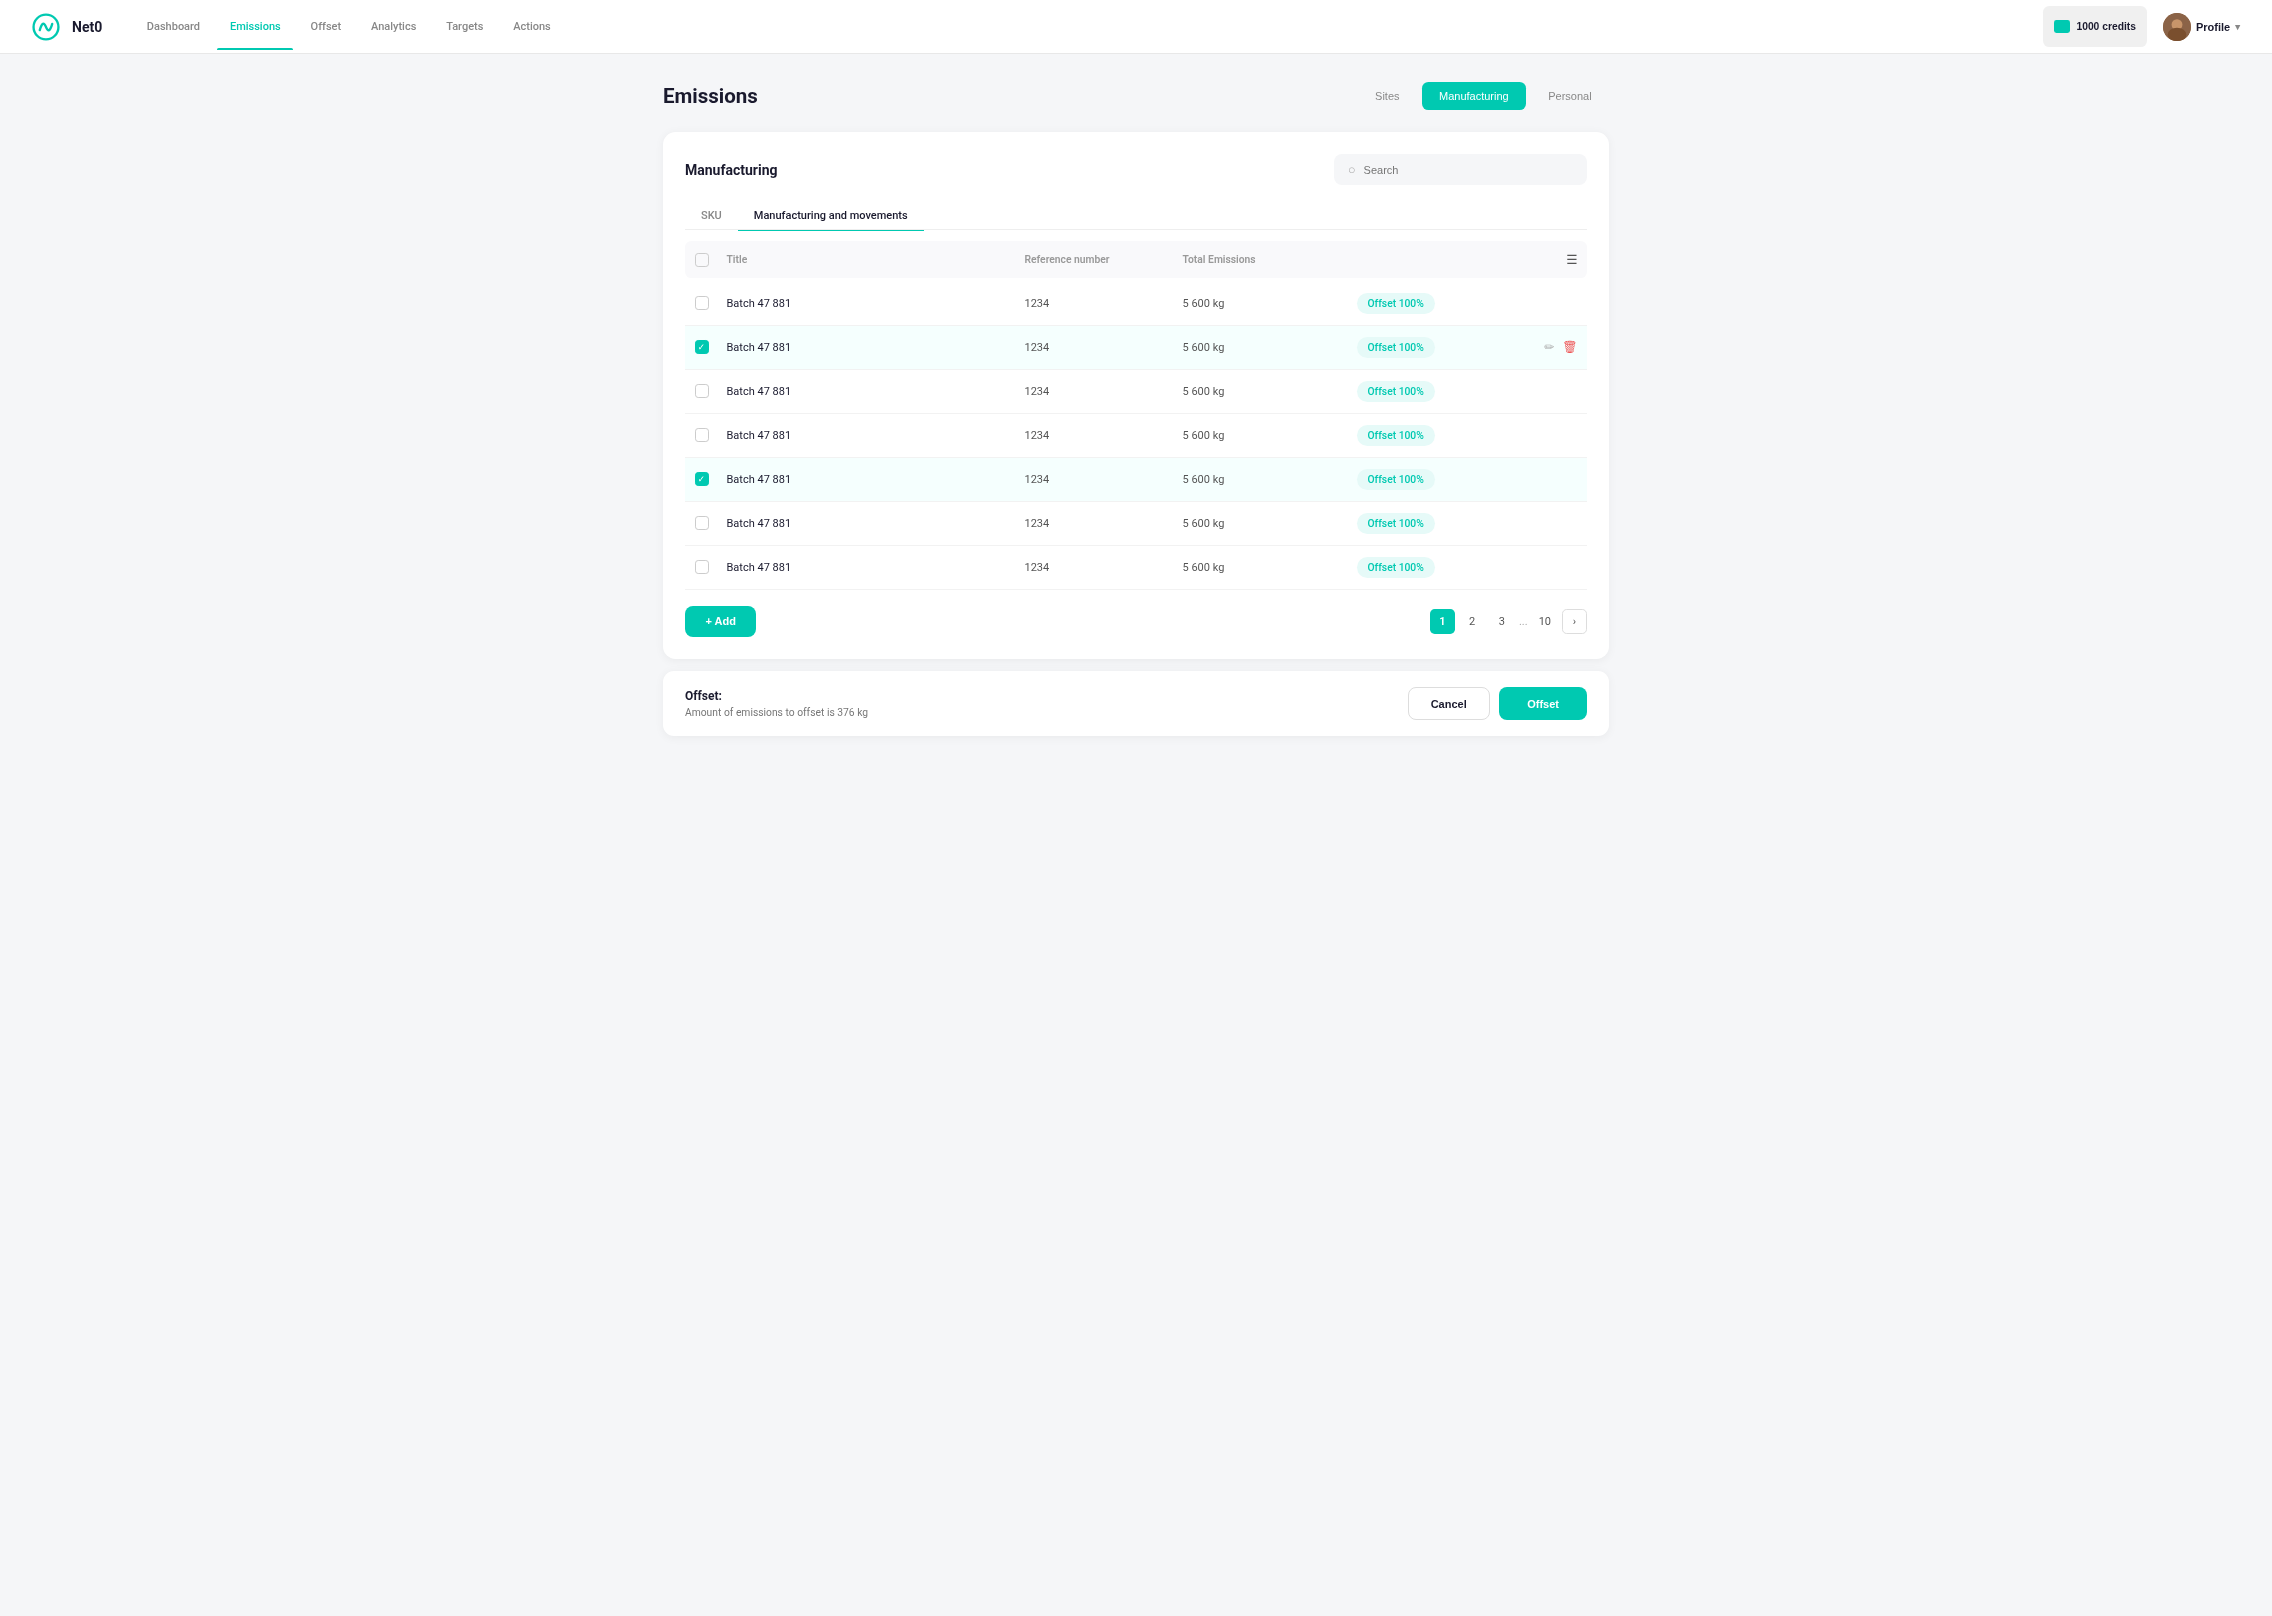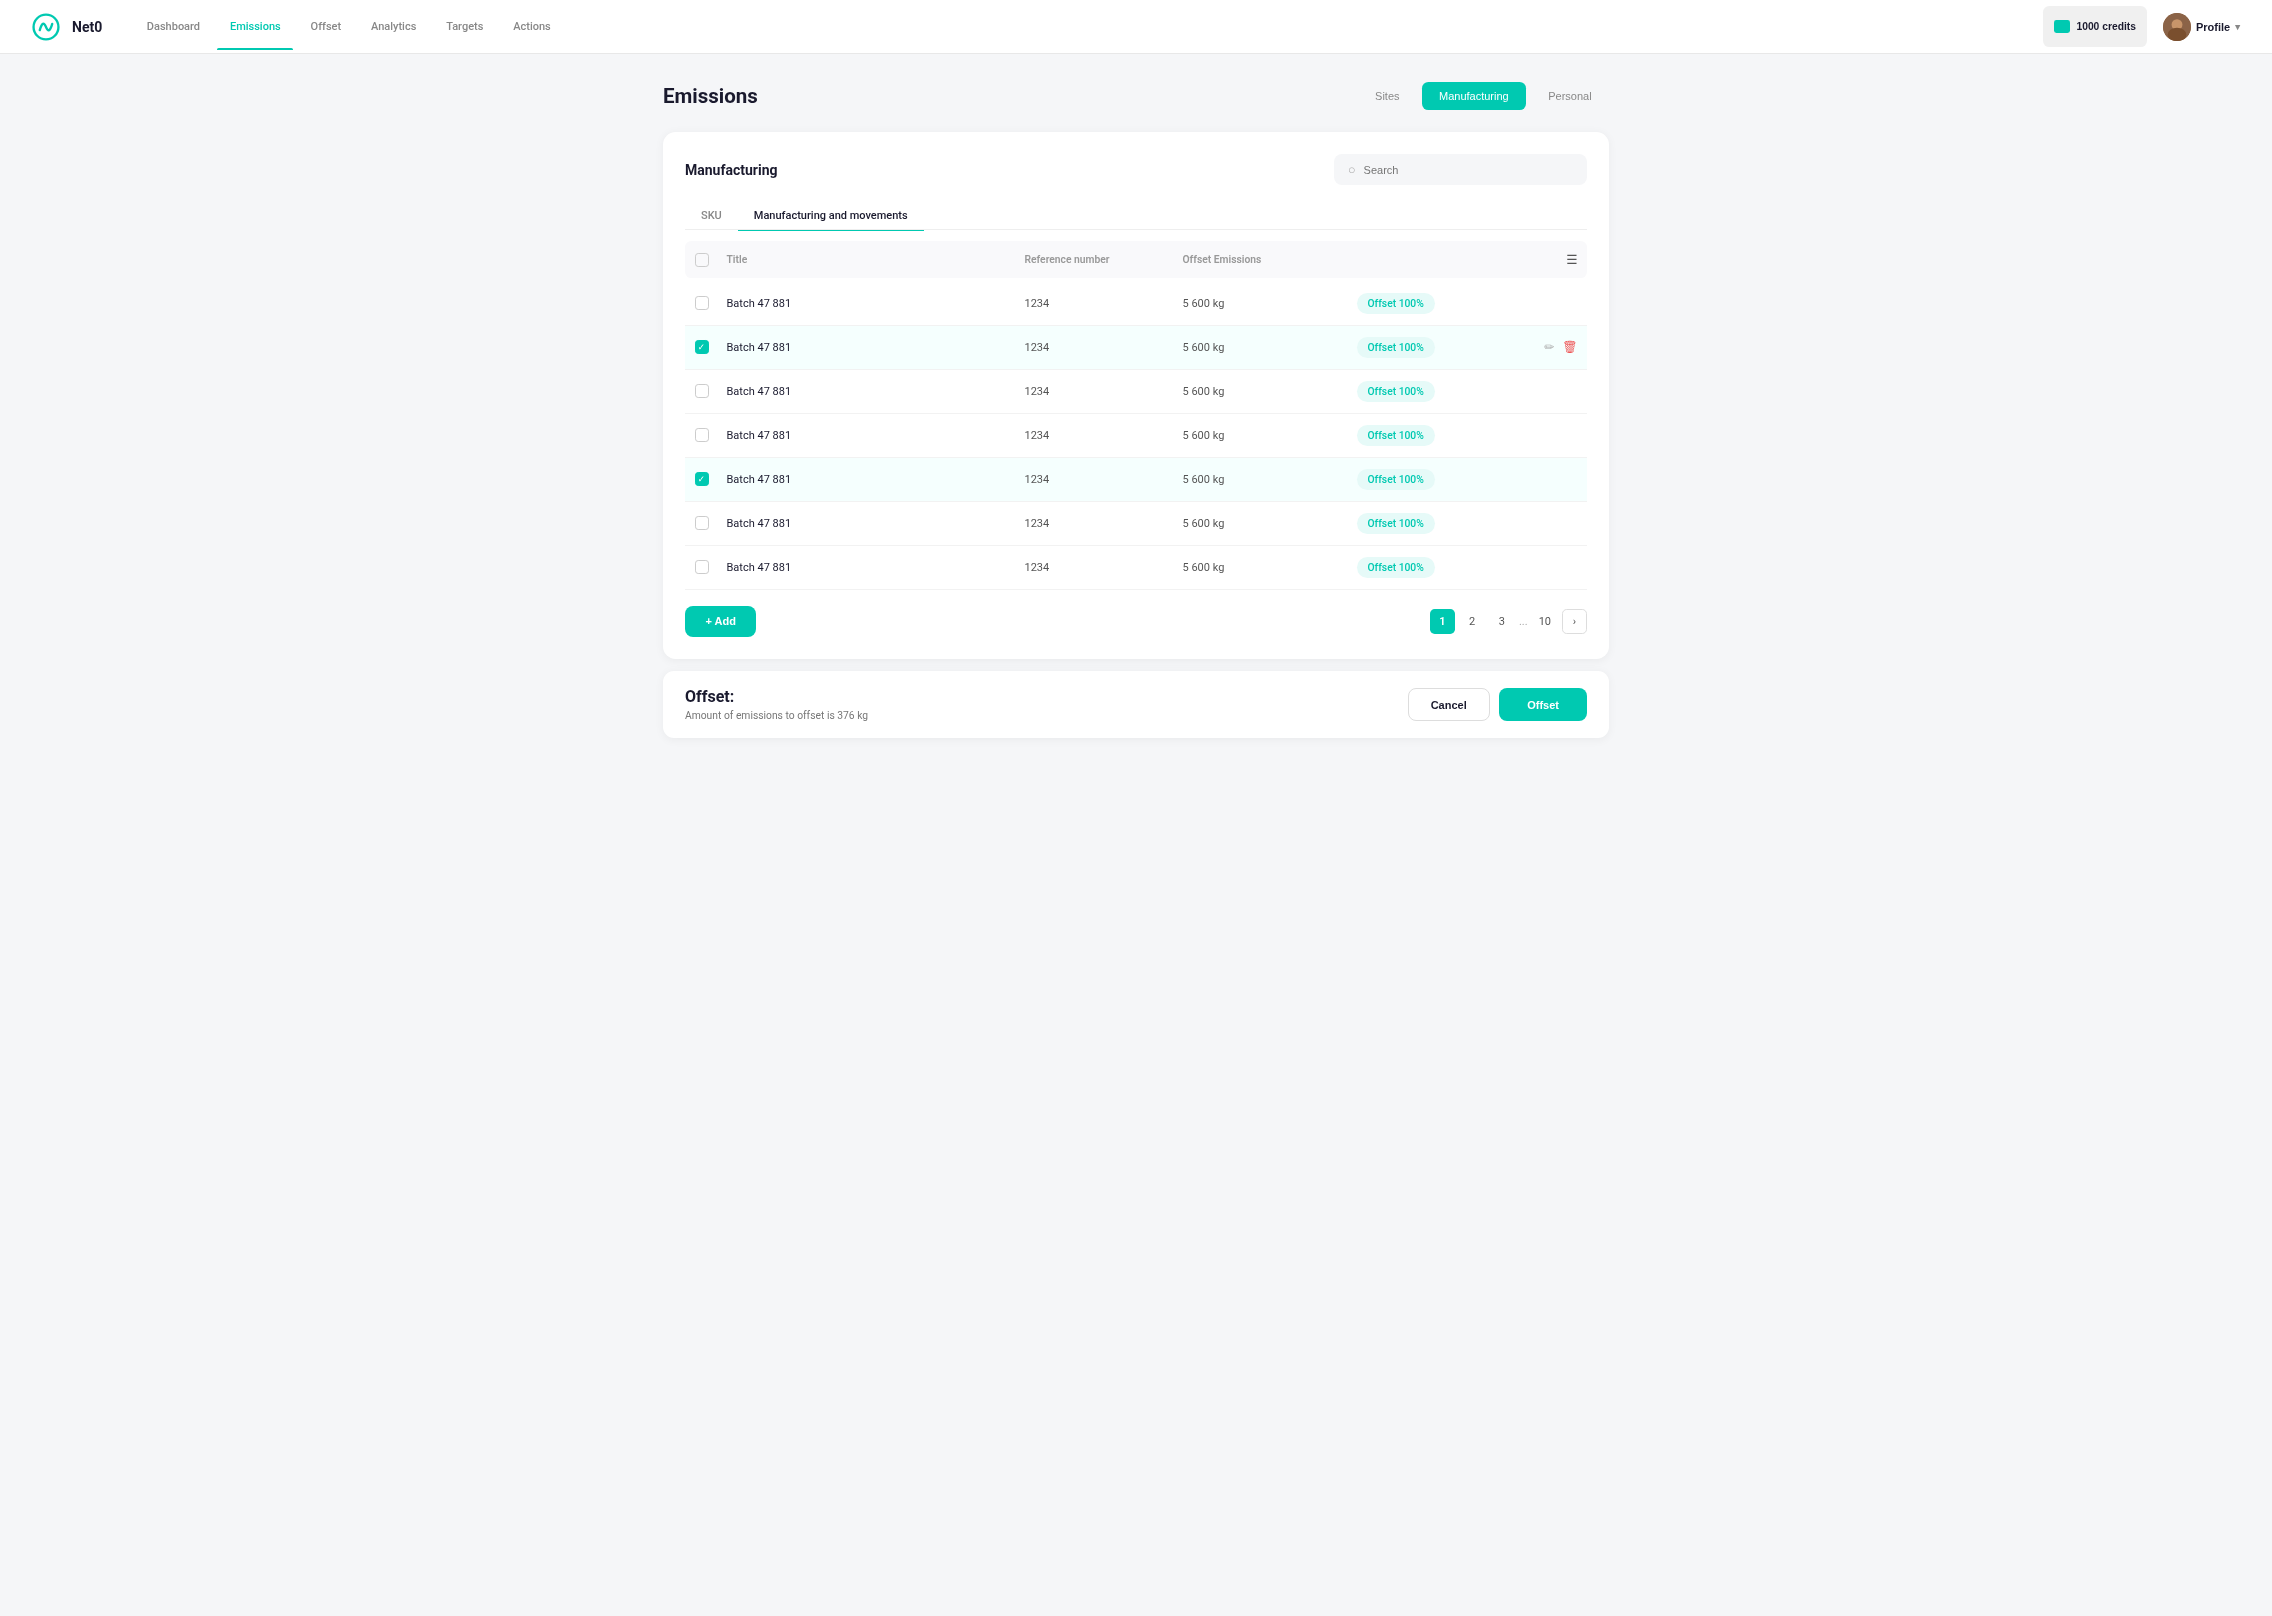--- a/index.html
+++ b/index.html
@@ -374,21 +374,21 @@
       align-items: center;
       justify-content: space-between;
       box-shadow: 0 1.6px 9.5px rgba(0,0,0,0.05);
     }
     .offset-text-block {
       display: flex;
       flex-direction: column;
       gap: 3.2px;
     }
     .offset-label {
-      font-size: 16px;
+      font-size: 12px;
       font-weight: 700;
       color: #1a1a2e;
     }
     .offset-desc {
       font-size: 10.3px;
       color: #777;
     }
     .offset-btns {
       display: flex;
       gap: 9.5px;
@@ -477,21 +477,21 @@
       <div class="inner-tab">SKU</div>
       <div class="inner-tab active">Manufacturing and movements</div>
     </div>
 
     <div class="table-container">
 
       <div class="table-header-row">
         <div class="checkbox"></div>
         <div class="th">Title</div>
         <div class="th">Reference number</div>
-        <div class="th">Offset Emissions</div>
+        <div class="th">Total Emissions</div>
         <div class="th"></div>
         <div class="filter-icon">☰</div>
       </div>
 
       <div class="table-row">
         <div class="checkbox"></div>
         <div class="cell-title">Batch 47 881</div>
         <div class="cell-ref">1234</div>
         <div class="cell-emissions">5 600 kg</div>
         <div><span class="offset-badge">Offset 100%</span></div>

